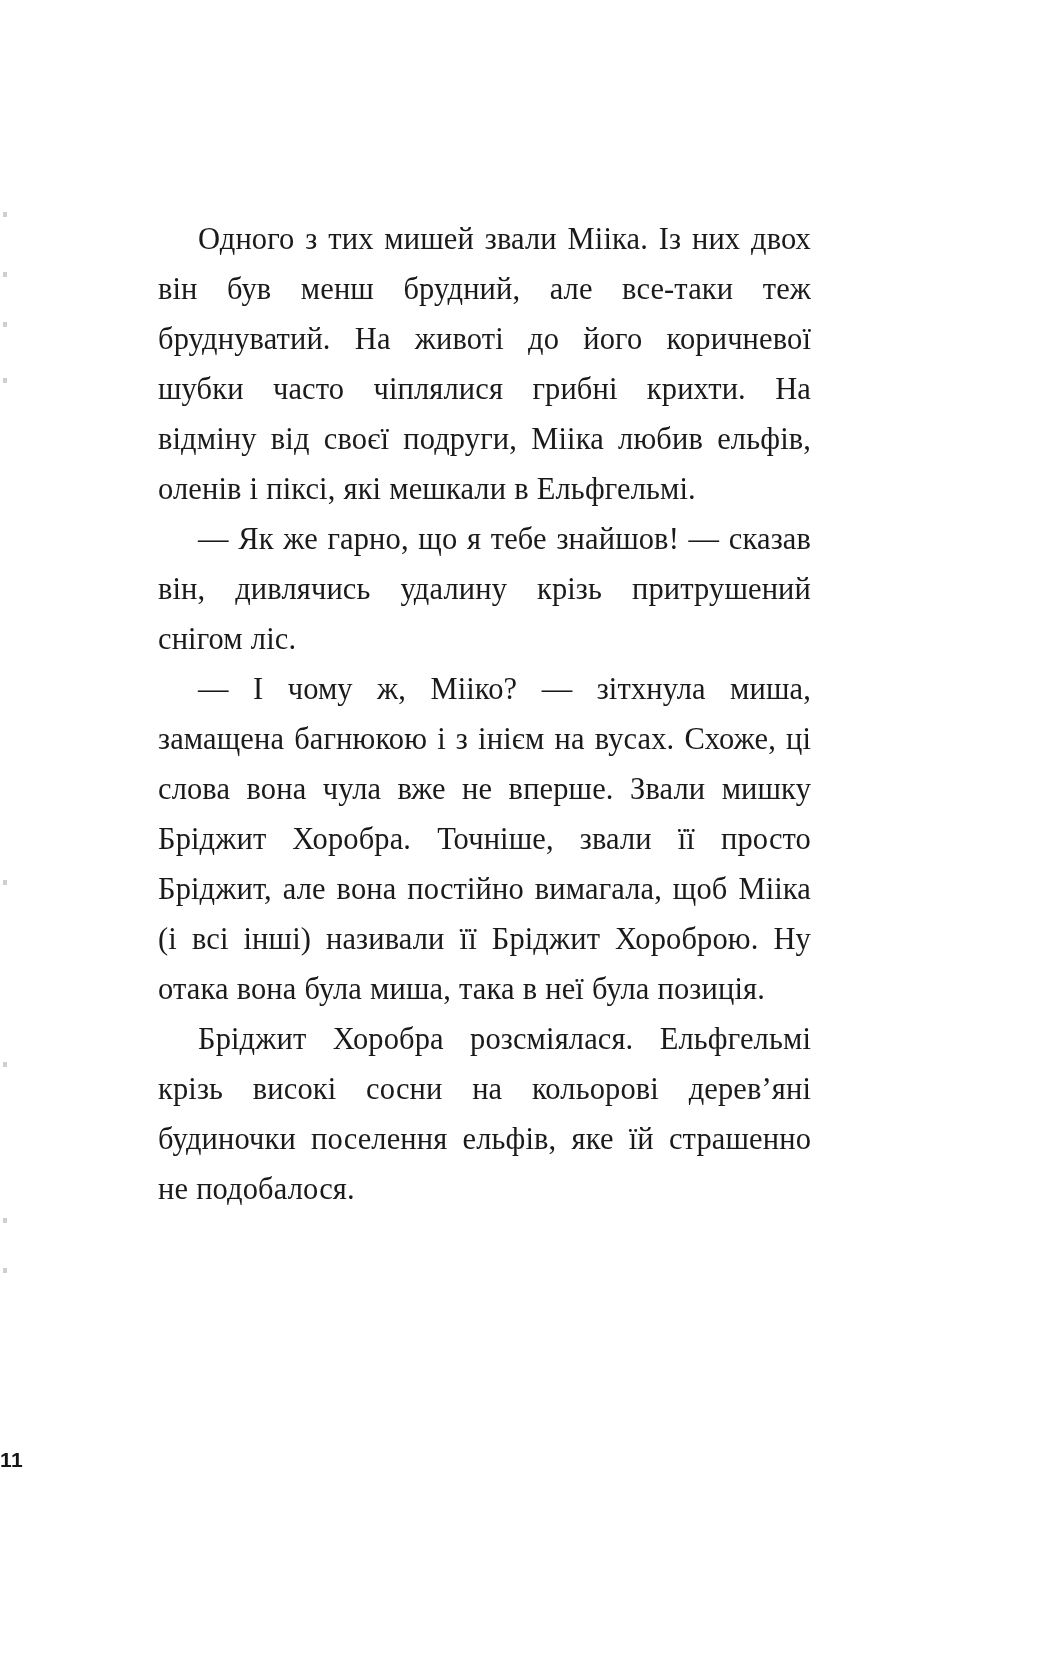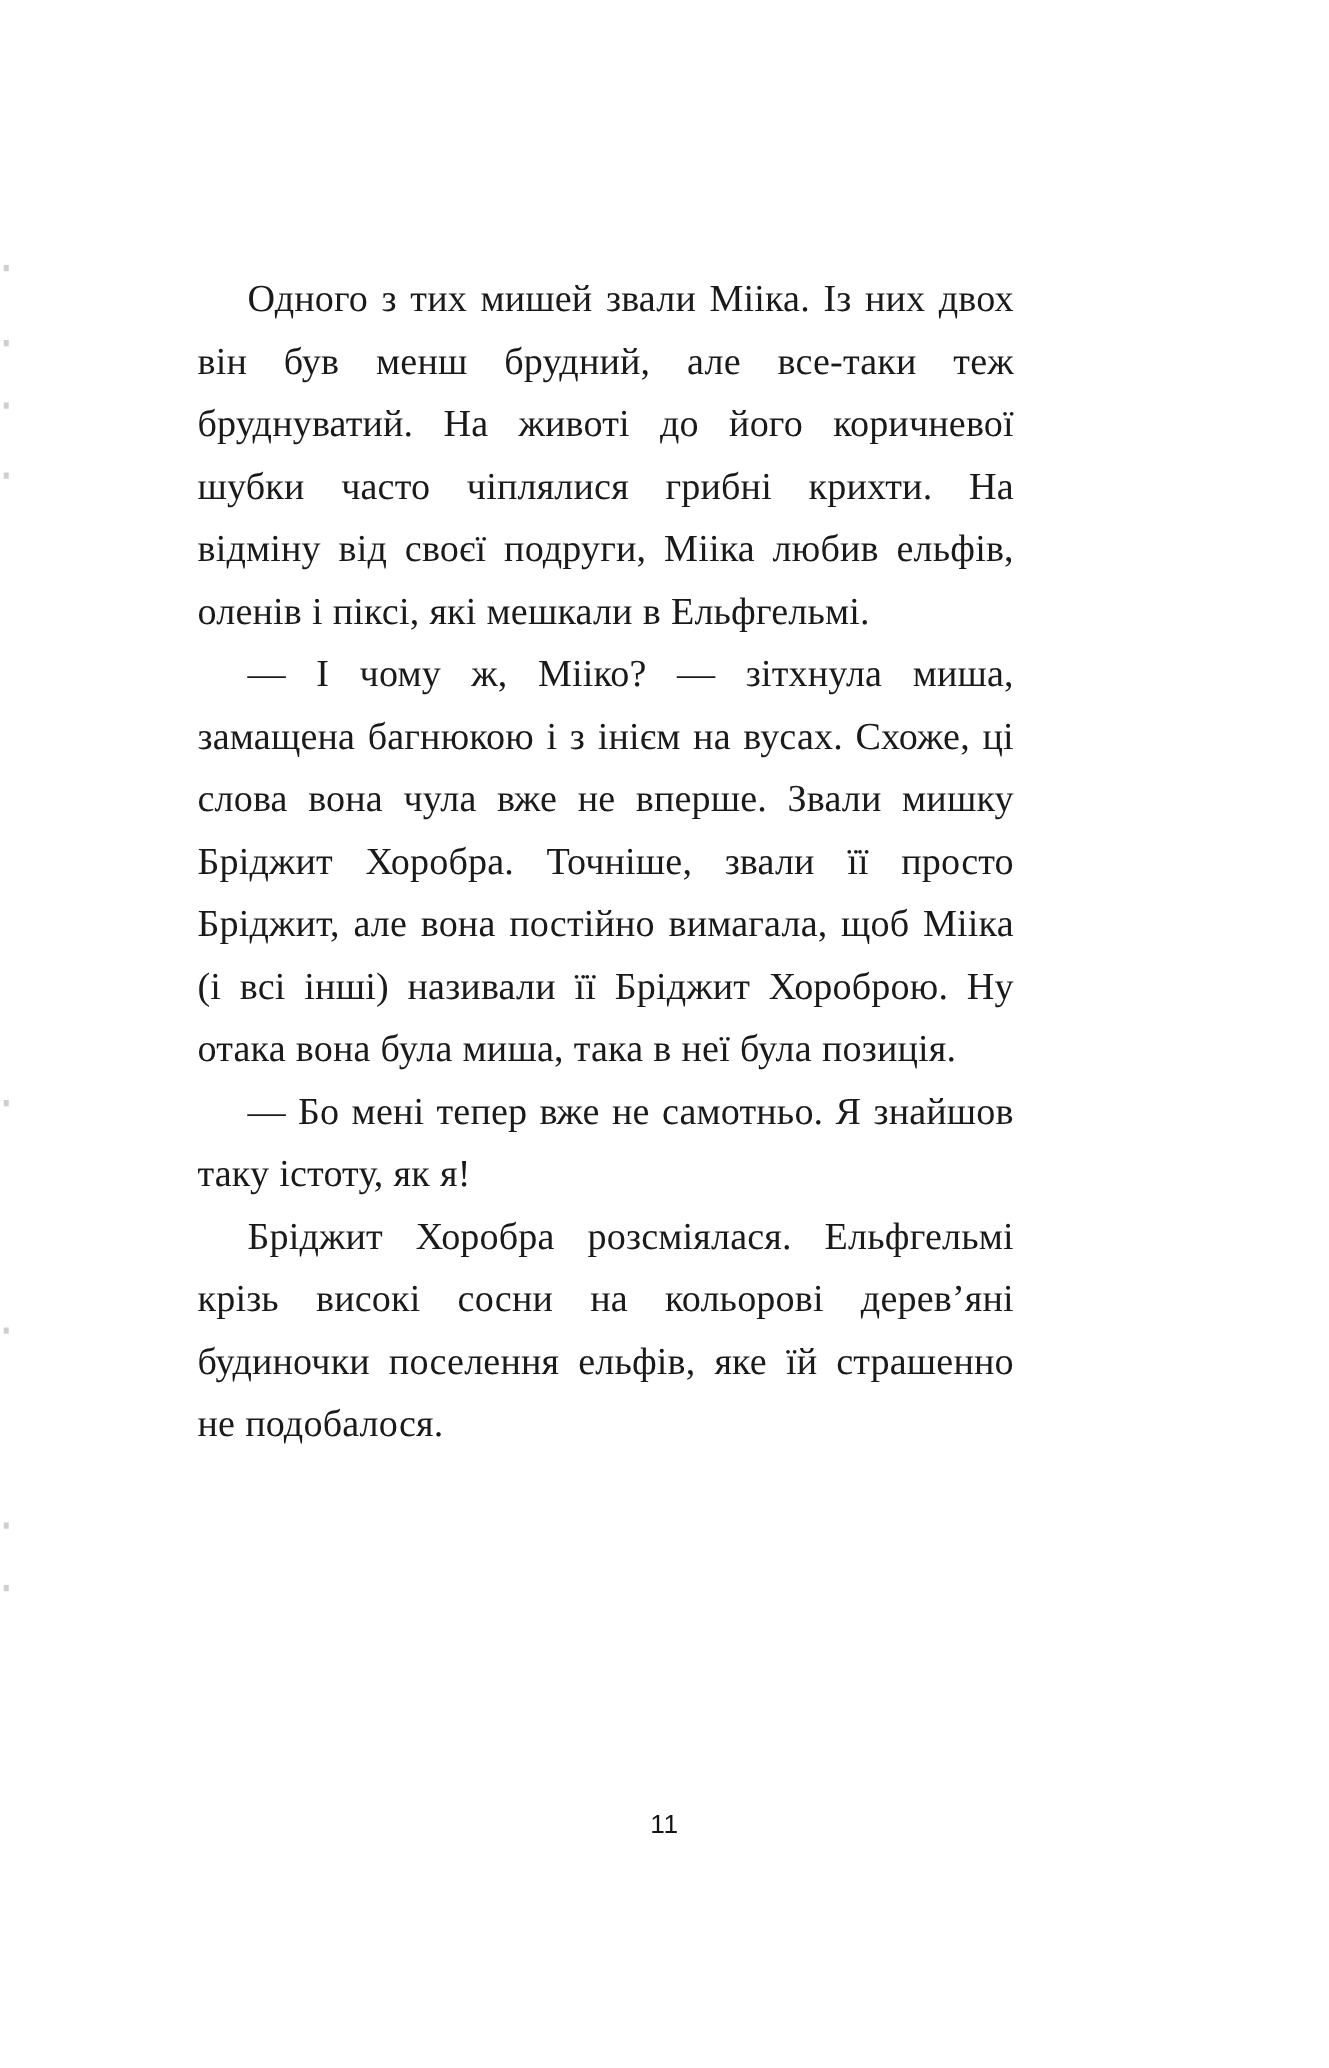--- a/index.html
+++ b/index.html
@@ -56,24 +56,24 @@
     -webkit-hyphens: manual;
     word-spacing: 0.01em;
     letter-spacing: 0.004em;
   }
 
   .folio {
     position: absolute;
     left: 0;
     top: 1448px;
     width: 1063px;
-    text-align: center;
+    text-align: left;
     font-family: "Liberation Sans", "DejaVu Sans", sans-serif;
     font-size: 21px;
-    font-weight: 400;
+    font-weight: 700;
     color: #141414;
     letter-spacing: 0.02em;
   }
 </style>
 </head>
 <body>
 
 <div class="page">
 
   <div class="gutter-marks">
@@ -82,20 +82,20 @@
     <i style="top:322px"></i>
     <i style="top:378px"></i>
     <i style="top:880px"></i>
     <i style="top:1062px"></i>
     <i style="top:1218px"></i>
     <i style="top:1268px"></i>
   </div>
 
   <div class="text-block">
     <p class="para">Одного з тих мишей звали Мііка. Із них двох він був менш брудний, але все-таки теж бруднуватий. На животі до його коричневої шубки часто чіплялися грибні крихти. На відміну від своєї подруги, Мііка любив ельфів, оленів і піксі, які мешкали в Ельфгельмі.</p>
+    <p class="para">— Як же гарно, що я тебе знайшов! — сказав він, дивлячись удалину крізь притрушений снігом ліс.</p>
     <p class="para">— І чому ж, Мііко? — зітхнула миша, замащена багнюкою і з інієм на вусах. Схоже, ці слова вона чула вже не вперше. Звали мишку Бріджит Хоробра. Точніше, звали її просто Бріджит, але вона постійно вимагала, щоб Мііка (і всі інші) називали її Бріджит Хороброю. Ну отака вона була миша, така в неї була позиція.</p>
-    <p class="para">— Бо мені тепер вже не самотньо. Я знайшов таку істоту, як я!</p>
     <p class="para">Бріджит Хоробра розсміялася. Ельфгельмі крізь високі сосни на кольорові дерев’яні будиночки поселення ельфів, яке їй страшенно не подобалося.</p>
   </div>
 
   <div class="folio">11</div>
 
 </div>
 
 </body></html>

